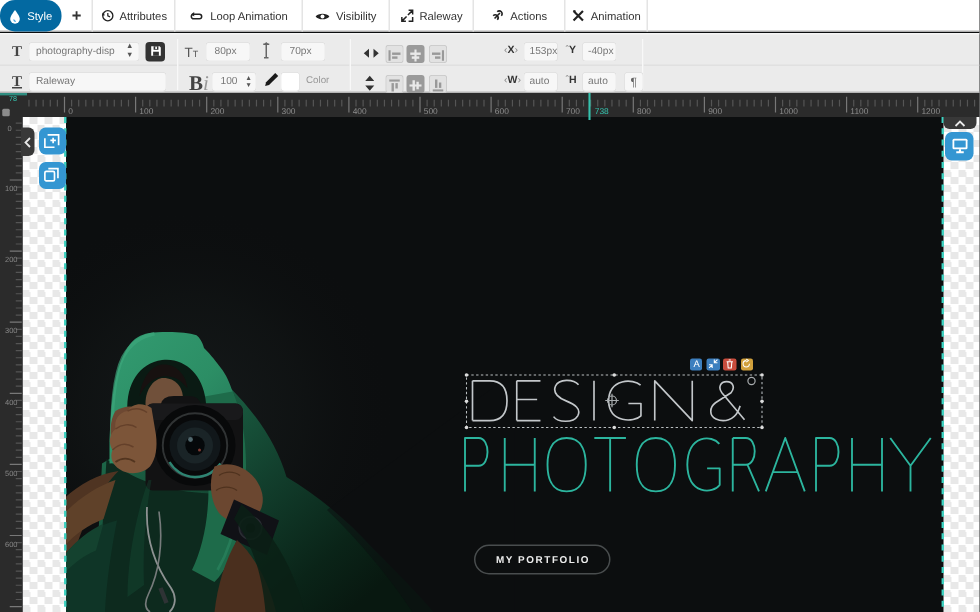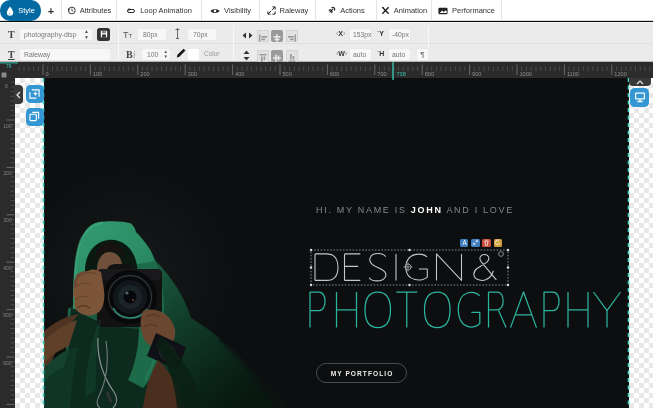--- a/index.html
+++ b/index.html
@@ -154,21 +154,20 @@
       <svg width="7" height="7" viewBox="0 0 10 10">
         <path d="M2,3 H8 M3,3 L3.5,9 H6.5 L7,3 M4,1.5 H6" stroke="#fff" stroke-width="1" fill="none"></path>
       </svg>
     </div>
 <div class="mini" style="left:493.7px;background:#d1a03c">
       <svg width="7" height="7" viewBox="0 0 10 10">
         <path d="M8,5 A3,3 0 1,1 5,2 M5,0.5 L7,2 L5,3.5" stroke="#fff" stroke-width="1" fill="none"></path>
       </svg>
     </div>
 
-<div id="hitext">HI. MY NAME IS <b>JOHN</b> AND I LOVE</div>
 <div id="portfolio">MY PORTFOLIO</div>
 
 <div id="strip-l" class="checker"></div>
 <div id="strip-r" class="checker"></div>
 
 <svg width="653" height="330" style="position:absolute;left:0;top:78px" xmlns="http://www.w3.org/2000/svg">
   <line x1="43.5" y1="0" x2="43.5" y2="330" stroke="#3ed3c2" stroke-width="1.6" stroke-dasharray="4,3.5"></line>
   <line x1="628.5" y1="0" x2="628.5" y2="330" stroke="#3ed3c2" stroke-width="1.6" stroke-dasharray="4,3.5"></line>
 </svg>
 
@@ -285,27 +284,20 @@
         </svg>
         <span>Actions</span>
       </div>
   <div class="tab" style="left:377px;width:55px;">
         <svg width="9" height="9" viewBox="0 0 10 10">
           <path d="M1.5,1.5 L8.5,8.5 M8.5,1.5 L1.5,8.5" stroke="#222" stroke-width="1.6"></path>
           <path d="M1,1 L3,1 L3,3 Z" fill="#222"></path>
         </svg>
         <span>Animation</span>
       </div>
-  <div class="tab" style="left:432px;width:70px;">
-        <svg width="10" height="8" viewBox="0 0 12 9">
-          <rect x="0.5" y="0.5" width="11" height="8" rx="1.5" fill="#222"></rect>
-          <path d="M2,7 L5,4 L7,6 L9,3.5 L10.5,5 L10.5,7 Z" fill="#fff"></path>
-        </svg>
-        <span>Performance</span>
-      </div>
 </div>
 
 <div id="tb">
       <div style="position:absolute;left:0;top:19.5px;width:653px;height:1px;background:#e0e0e0;"></div>
   <div class="sep" style="left:118px;"></div>
   <div class="sep" style="left:233px;"></div>
   <div class="sep" style="left:428px;"></div>
 
   <div class="lab" style="left:8px;top:6px;font-family:'Liberation Serif',serif;font-weight:bold;font-size:10px;">T</div>
   <div class="field" style="left:19px;top:4.5px;width:74px;padding-left:5px;">photography-disp<span style="position:absolute;right:4px;font-size:5px;color:#555;letter-spacing:0;">▲<br>▼</span></div>
@@ -342,21 +334,21 @@
           <rect x="2" y="4" width="5.6" height="1.6" fill="#999"></rect>
           <rect x="4" y="6.6" width="3.6" height="1.6" fill="#999"></rect>
         </svg></div>
   <div class="lab" style="left:336px;top:7px;font-size:7px;color:#888;">‹<b style="color:#333;">X</b>›</div>
   <div class="field" style="left:349px;top:4.5px;width:23px;padding-left:4px;">153px</div>
   <div class="lab" style="left:377px;top:7px;font-size:7px;color:#888;">ˆ<b style="color:#333;">Y</b></div>
   <div class="field" style="left:388px;top:4.5px;width:23px;padding-left:4px;">-40px</div>
 
   <div class="lab" style="left:8px;top:26px;font-family:'Liberation Serif',serif;font-weight:bold;font-size:10px;text-decoration:underline;">T</div>
   <div class="field" style="left:19px;top:24.5px;width:92px;padding-left:5px;">Raleway</div>
-  <div class="lab" style="left:126px;top:26px;font-family:'Liberation Serif',serif;font-weight:bold;font-size:10px;">B<i style="color:#999;font-weight:normal;">i</i></div>
+  <div class="lab" style="left:126px;top:26px;font-family:'Liberation Serif',serif;font-weight:bold;font-size:14px;">B<i style="color:#999;font-weight:normal;">i</i></div>
   <div class="field" style="left:141px;top:24.5px;width:30px;padding-left:6px;">100<span style="position:absolute;right:3px;font-size:4.5px;color:#555;">▲<br>▼</span></div>
   <div class="lab" style="left:176px;top:25px;"><svg width="10" height="12" viewBox="0 0 9 11">
           <path d="M6.8,0.6 L8.6,2.4 L3,8 L0.6,8.6 L1.2,6.2 Z" fill="#1a1a1a"></path>
         </svg></div>
   <div class="field" style="left:187px;top:24.5px;width:13px;background:#fff;"></div>
   <div class="lab" style="left:204px;top:27px;font-size:6.5px;color:#999;">Color</div>
   <div class="lab" style="left:242.5px;top:26.5px;"><svg width="7" height="11" viewBox="0 0 7 11">
           <path d="M0.5,4 L3.5,0.5 L6.5,4 Z M0.5,7 L3.5,10.5 L6.5,7 Z" fill="#333"></path>
         </svg></div>
   <div class="btn3" style="left:256.5px;top:27px;"><svg width="12" height="12" viewBox="0 0 12 12">

